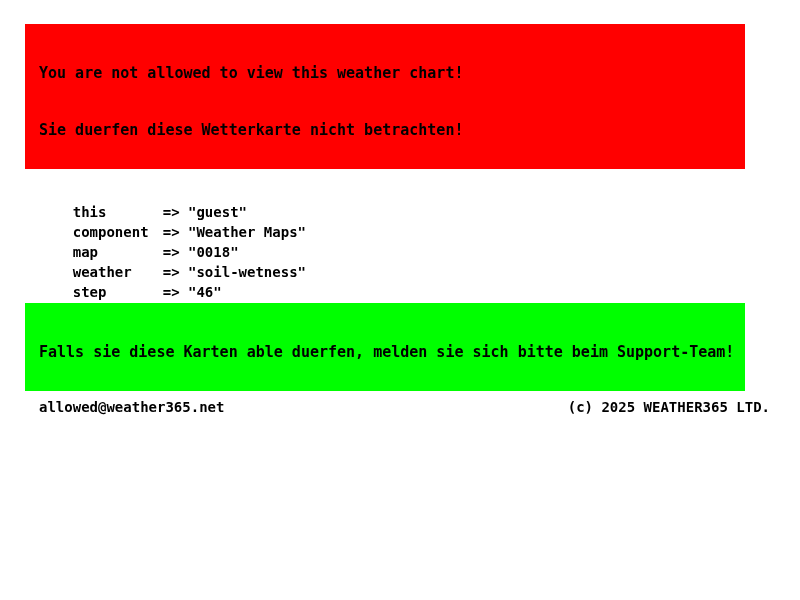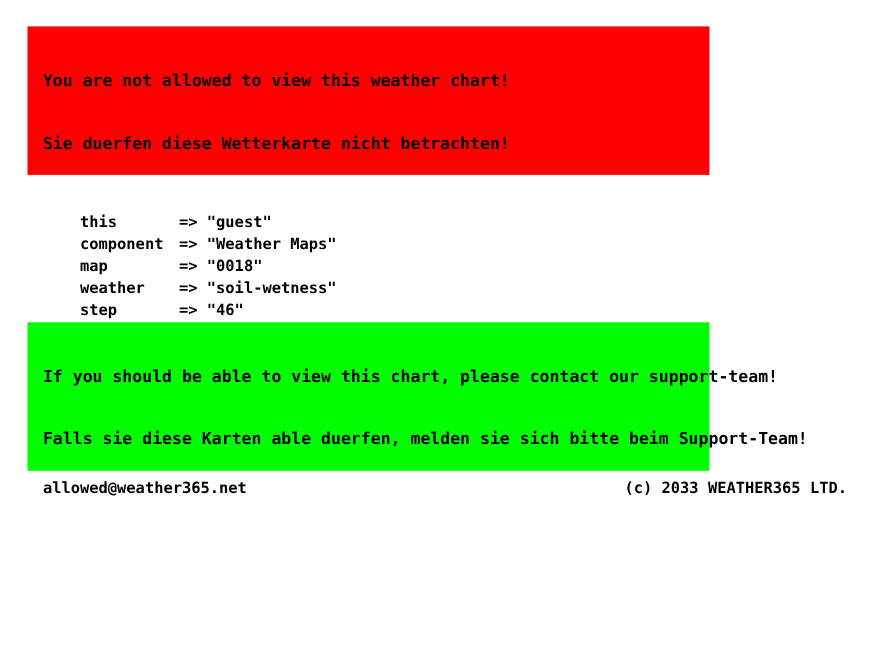--- a/index.html
+++ b/index.html
@@ -9,22 +9,22 @@
     height: 600px;
     background: #ffffff;
     color: #000000;
     font-family: "DejaVu Sans Mono", "Liberation Mono", monospace;
     font-weight: bold;
     padding-top: 24px;
     overflow: hidden;
   }
   .banner {
     margin-left: 25px;
-    width: 620px;
-    padding: 2px 0 0 14px;
+    width: 720px;
+    padding: 2px 0 10px 14px;
     line-height: 19px;
     font-size: 15px;
     white-space: pre;
   }
   .banner .banner-line { height: 19px; }
   .details {
     margin: 13px 0 0 39px;
     font-size: 14px;
     line-height: 20px;
   }
@@ -62,20 +62,19 @@
   </div>
   <div class="detail-row">
     <span class="detail-key">weather</span><span class="detail-arrow">=&gt;</span><span class="detail-value">"soil-wetness"</span>
   </div>
   <div class="detail-row">
     <span class="detail-key">step</span><span class="detail-arrow">=&gt;</span><span class="detail-value">"46"</span>
   </div>
 </div>
 
 <div class="banner banner-info" style="background-color: rgb(0, 255, 0);">
-  <div class="banner-line">If you should be able to view this chart, please contact our support-team!</div>
   <div class="banner-line">Falls sie diese Karten able duerfen, melden sie sich bitte beim Support-Team!</div>
 </div>
 
 <div class="footer">
   <span>allowed@weather365.net</span>
-  <span>(c) 2033 WEATHER365 LTD.</span>
+  <span>(c) 2025 WEATHER365 LTD.</span>
 </div>
 
 </body></html>

